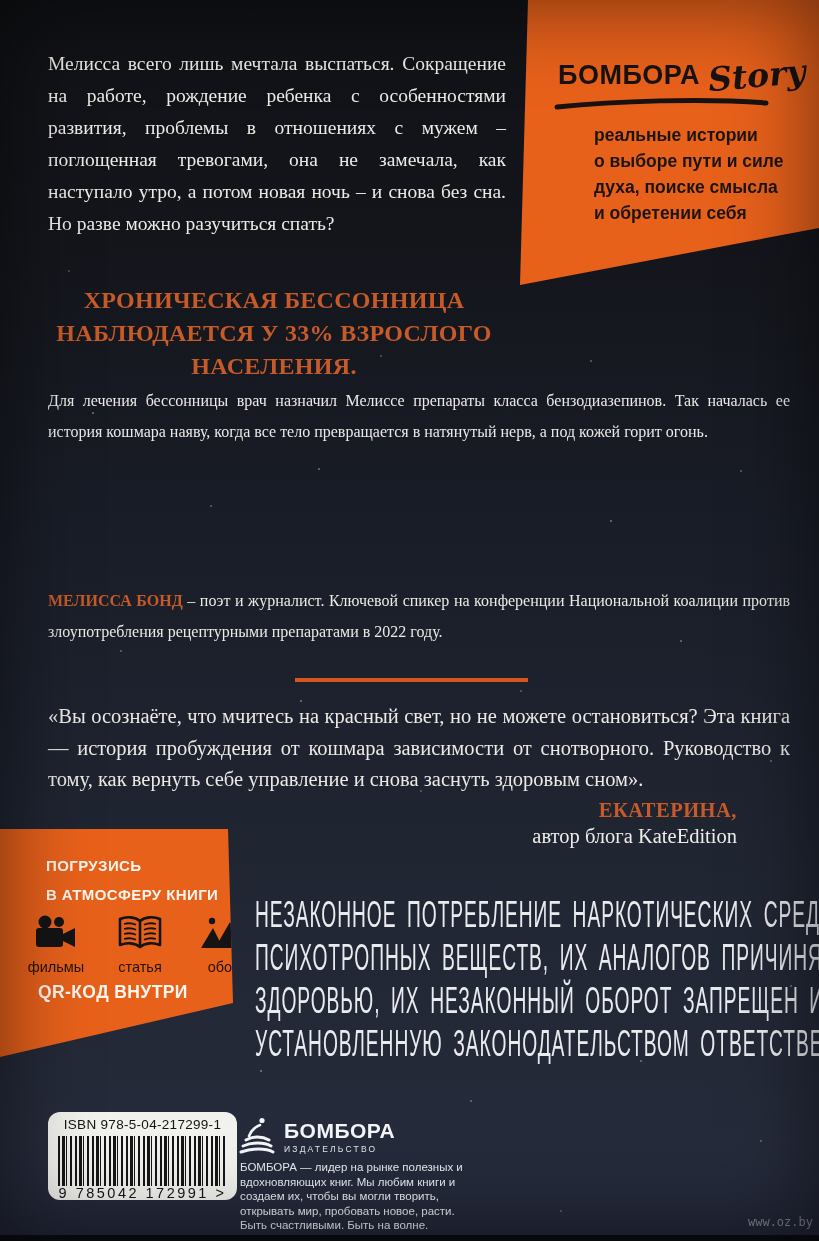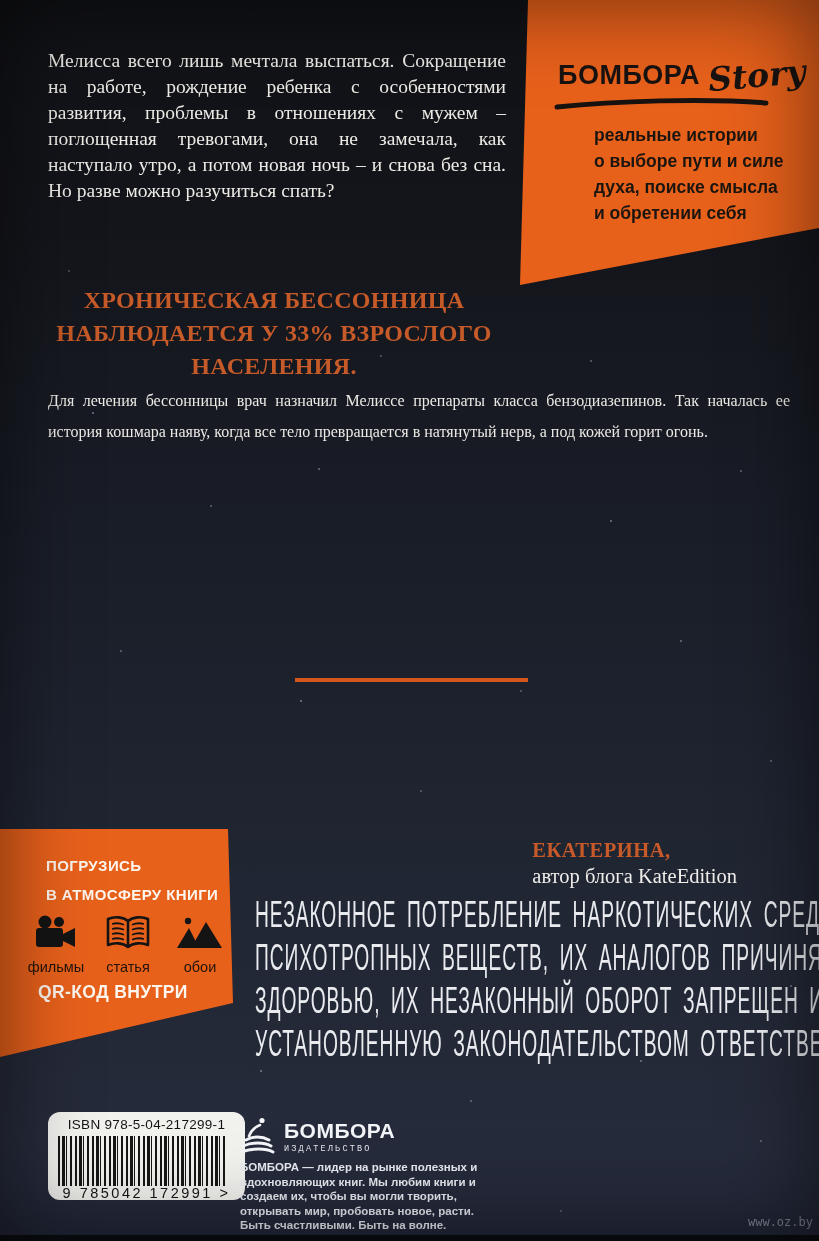--- a/index.html
+++ b/index.html
@@ -20,75 +20,75 @@
     770px 760px rgba(210,218,235,.4),420px 790px rgba(210,218,235,.35),
     260px 1070px rgba(210,218,235,.5),470px 1100px rgba(210,218,235,.4),
     640px 1060px rgba(210,218,235,.45),760px 1140px rgba(210,218,235,.4),
     330px 1180px rgba(210,218,235,.4),560px 1210px rgba(210,218,235,.35),
     700px 905px rgba(210,218,235,.4),790px 985px rgba(210,218,235,.45),
     68px 270px rgba(210,218,235,.3),380px 355px rgba(210,218,235,.35),
     590px 360px rgba(210,218,235,.4),180px 960px rgba(255,255,255,.0);}
   .abs{position:absolute;}
   .serif-just{text-align:justify;}
   
-  .intro{left:48px;top:48px;width:458px;font-size:19.5px;line-height:26px;color:#edebe6;}
+  .intro{left:48px;top:48px;width:458px;font-size:19.5px;line-height:32px;color:#edebe6;}
   
   .stat-headline{left:36px;top:236px;width:476px;text-align:center;font-weight:bold;
     font-size:24px;line-height:33px;letter-spacing:.3px;}
   .stat-source{left:36px;top:320px;width:476px;text-align:center;font-weight:bold;
     font-size:21.5px;color:#f3f1ec;}
   
   .para{left:48px;width:742px;font-size:16px;line-height:31px;color:#eceae5;}
   .p1{top:385px;} .p2{top:481px;} .p3{top:585px;}
   .quote{top:701px;font-size:20.5px;line-height:31.5px;}
   .divider{left:295px;top:678px;width:233px;height:4px;}
   
-  .attrib{right:82px;top:799px;margin-top:40px;}
+  .attrib{right:82px;top:799px;text-align:right;}
   .attrib-name{font-weight:bold;font-size:20.5px;letter-spacing:.5px;}
   .attrib-desc{font-size:20.5px;color:#efedea;margin-top:3px;}
   
   .story-badge{left:516px;top:0;width:303px;height:292px;
     clip-path:polygon(12px 0,303px 0,303px 228px,4px 285px);}
   .story-logo-row{position:absolute;left:42px;top:56px;white-space:nowrap;}
   .story-brand{font-family:"Liberation Sans",sans-serif;font-weight:bold;font-size:27px;
     color:#181310;letter-spacing:.5px;vertical-align:middle;}
   .story-script{display:inline-block;font-family:"DejaVu Serif",serif;font-style:italic;
     font-weight:bold;font-size:33px;color:#181310;transform:rotate(-5deg);margin-left:8px;
     vertical-align:middle;}
   .story-underline{position:absolute;left:38px;top:96px;}
   .story-tagline{position:absolute;left:42px;top:122px;font-family:"Liberation Sans",sans-serif;
     font-weight:600;font-size:17.5px;line-height:26px;color:#1b1510;white-space:pre-line;margin-left:36px;}
   
   .immersion-badge{left:0;top:829px;width:236px;height:229px;
     clip-path:polygon(0 0,228px 0,233px 174px,0 228px);}
   .imm-title{position:absolute;left:46px;top:22px;font-family:"Liberation Sans",sans-serif;
     font-weight:bold;font-size:15px;line-height:29px;color:#fdf6ef;white-space:pre-line;letter-spacing:.4px;}
-  .imm-items{position:absolute;left:28px;top:82px;display:flex;gap:16px;}
+  .imm-items{position:absolute;left:28px;top:82px;display:flex;gap:28px;}
   .imm-item{width:56px;display:flex;flex-direction:column;align-items:center;}
   .imm-item .glyph{height:44px;display:flex;align-items:center;justify-content:center;}
   .imm-label{font-family:"Liberation Sans",sans-serif;font-size:14.5px;color:#22130a;margin-top:4px;}
   .imm-footer{position:absolute;left:38px;top:153px;font-family:"Liberation Sans",sans-serif;
     font-weight:bold;font-size:17.5px;color:#fdf6ef;letter-spacing:.4px;}
   
   .warn-line{position:absolute;left:255px;white-space:nowrap;
     font-family:"Liberation Sans",sans-serif;font-weight:400;font-size:31px;color:#e9ebef;
     letter-spacing:1.5px;word-spacing:7px;transform:scale(.62,1.22);transform-origin:left top;}
   
   .barcode{left:48px;top:1112px;width:189px;height:88px;background:#f1f1ee;border-radius:12px;
-    font-family:"Liberation Sans",sans-serif;color:#141414;padding-left:8px;}
+    font-family:"Liberation Sans",sans-serif;color:#141414;}
   .isbn{position:absolute;left:0;top:5px;width:100%;text-align:center;font-size:13.5px;letter-spacing:.3px;}
   .bars{position:absolute;left:10px;top:24px;width:169px;height:50px;
     background:repeating-linear-gradient(90deg,#161616 0px,#161616 2px,#f1f1ee 2px,#f1f1ee 4px,#161616 4px,#161616 7px,#f1f1ee 7px,#f1f1ee 8px,#161616 8px,#161616 9px,#f1f1ee 9px,#f1f1ee 12px,#161616 12px,#161616 14px,#f1f1ee 14px,#f1f1ee 17px);}
   .bars-digits{position:absolute;left:0;top:73px;width:100%;text-align:center;font-size:14.5px;letter-spacing:2.5px;}
   
   .pub-logo{left:238px;top:1116px;display:flex;align-items:center;gap:8px;}
   .pub-name{font-family:"Liberation Sans",sans-serif;font-weight:bold;font-size:21px;color:#f2f4f7;letter-spacing:.5px;line-height:1;}
-  .pub-type{font-family:Liberation Mono, monospace;font-size:8.5px;color:#dfe3ea;letter-spacing:2.2px;margin-top:3px;}
+  .pub-type{font-family:Liberation Sans, sans-serif;font-size:8.5px;color:#dfe3ea;letter-spacing:2.2px;margin-top:3px;}
   .pub-blurb{left:240px;top:1160px;width:238px;font-family:"Liberation Sans",sans-serif;
-    font-weight:bold;font-size:11.5px;line-height:14.5px;color:#e6e9ef;}
+    font-weight:normal;font-size:11.5px;line-height:14.5px;color:#e6e9ef;}
   
   .watermark{right:6px;top:1215px;font-family:"DejaVu Sans Mono",monospace;font-size:12px;color:#858b99;}
   .bottom-strip{left:0;bottom:0;width:100%;height:6px;background:#0b0d12;}
 </style>
 </head>
 <body>
 
 <div id="cover">
   <div class="stars"></div>
 
@@ -103,23 +103,27 @@
 о выборе пути и силе
 духа, поиске смысла
 и обретении себя</div>
   </div>
 
   <div class="abs intro serif-just">Мелисса всего лишь мечтала выспаться. Сокращение на работе, рождение ребенка с особенностями развития, проблемы в отношениях с мужем – поглощенная тревогами, она не замечала, как наступало утро, а потом новая ночь – и снова без сна. Но разве можно разучиться спать?</div>
 
   <div class="abs stat-headline" style="color:#c65a28;margin-top:48px;">ХРОНИЧЕСКАЯ БЕССОННИЦА НАБЛЮДАЕТСЯ У 33% ВЗРОСЛОГО НАСЕЛЕНИЯ.</div>
 
   <div class="abs para p1 serif-just">Для лечения бессонницы врач назначил Мелиссе препараты класса бензодиазепинов. Так началась ее история кошмара наяву, когда все тело превращается в натянутый нерв, а под кожей горит огонь.</div>
+  <div class="abs para p3 serif-just">
+    <span style="color:#c65a28;font-weight:bold;">МЕЛИССА БОНД</span><span> – поэт и журналист. Ключевой спикер на конференции Национальной коалиции против злоупотребления рецептурными препаратами в 2022 году.</span>
+  </div>
 
   <div class="abs divider" style="background:#d4571e;"></div>
 
+  <div class="abs para quote serif-just">«Вы осознаёте, что мчитесь на красный свет, но не можете остановиться? Эта книга — история пробуждения от кошмара зависимости от снотворного. Руководство к тому, как вернуть себе управление и снова заснуть здоровым сном».</div>
   <div class="abs attrib">
     <div class="attrib-name" style="color:#c75a28;">ЕКАТЕРИНА,</div>
     <div class="attrib-desc">автор блога KateEdition</div>
   </div>
 
   <div class="abs immersion-badge" style="background:#e8611b;">
     <div class="imm-title">ПОГРУЗИСЬ
 В АТМОСФЕРУ КНИГИ</div>
     <div class="imm-items">
       <div class="imm-item">

